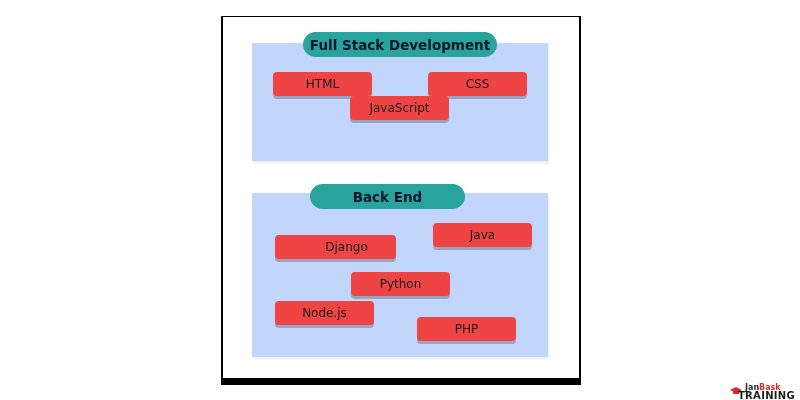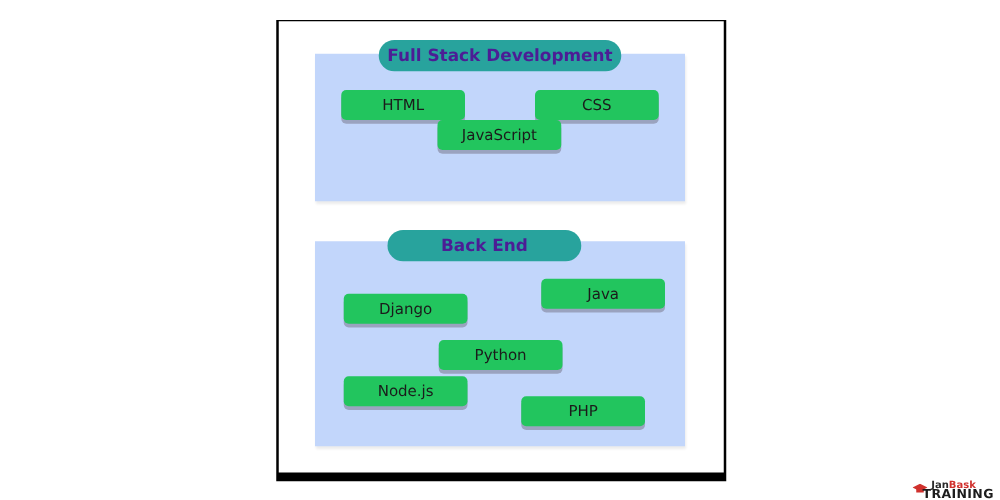--- a/index.html
+++ b/index.html
@@ -5,25 +5,25 @@
   html, body { margin:0; padding:0; }
   body { width:800px; height:400px; background:#ffffff; position:relative; overflow:hidden;
          font-family:"DejaVu Sans", sans-serif; }
   .frame { position:absolute; left:221px; top:16px; width:356px; height:361px;
            border-left:2px solid #000; border-right:2px solid #000; border-top:1px solid #000;
            border-bottom:7px solid #000; background:#fff; }
   .panel { position:absolute; left:252px; width:296px; background:#c2d6fb;
            box-shadow:1px 2px 2px rgba(0,0,0,0.08); }
   .panel.p1 { top:43px; height:118px; }
   .panel.p2 { top:193px; height:164px; }
-  .pill { position:absolute; height:25px; border-radius:13px; background:#28a39d; color:#4c1d95;
+  .pill { position:absolute; height:25px; border-radius:13px; background:#28a39d; color:#0f172a;
           font-weight:bold; font-size:13.5px; display:flex; align-items:center; justify-content:center; }
   .pill.h1 { left:303px; top:32px; width:194px; }
   .pill.h2 { left:310px; top:184px; width:155px; }
-  .chip { position:absolute; width:99px; height:24px; background:#22c55e; border-radius:4px;
+  .chip { position:absolute; width:99px; height:24px; background:#ef4444; border-radius:4px;
           box-shadow:0 3px 0 #9aa3bf; color:#1b1b1b; font-size:12px;
           display:flex; align-items:center; justify-content:center;text-align:right; }
   .logo { position:absolute; left:728px; top:364px; width:66px; height:26px;margin-top:19px; }
   .logo .jb { position:absolute; left:17px; top:0; font-size:8px; font-weight:bold; color:#2b2b2b; }
   .logo .jb .bask { color:#d0312d; }
   .logo .tr { position:absolute; left:10px; top:7px; font-size:10px; font-weight:bold; color:#1c1c1c; letter-spacing:0.3px; }
   .logo .tag { position:absolute; left:22px; top:20px; font-size:4px; color:#444; }
   .logo .cap { position:absolute; left:2px; top:4px; width:12px; height:8px; }
 </style>
 </head>
@@ -32,21 +32,21 @@
 <div class="frame"></div>
 
 <div class="panel p1"></div>
 <div class="pill h1">Full Stack Development</div>
 <div class="chip" style="left:273px;top:72px;">HTML</div>
 <div class="chip" style="left:428px;top:72px;">CSS</div>
 <div class="chip" style="left:350px;top:96px;">JavaScript</div>
 
 <div class="panel p2"></div>
 <div class="pill h2">Back End</div>
-<div class="chip" style="left:275px;top:235px;">Django</div>
+<div class="chip" style="left:275px;top:235px;padding-left:22px;">Django</div>
 <div class="chip" style="left:433px;top:223px;">Java</div>
 <div class="chip" style="left:351px;top:272px;">Python</div>
 <div class="chip" style="left:275px;top:301px;">Node.js</div>
 <div class="chip" style="left:417px;top:317px;">PHP</div>
 
 <div class="logo">
   <svg class="cap" viewBox="0 0 12 8">
     <polygon points="0,3 6,0 12,3 6,6" fill="#d0312d"></polygon>
     <rect x="3" y="4" width="6" height="3" fill="#d0312d"></rect>
   </svg>

